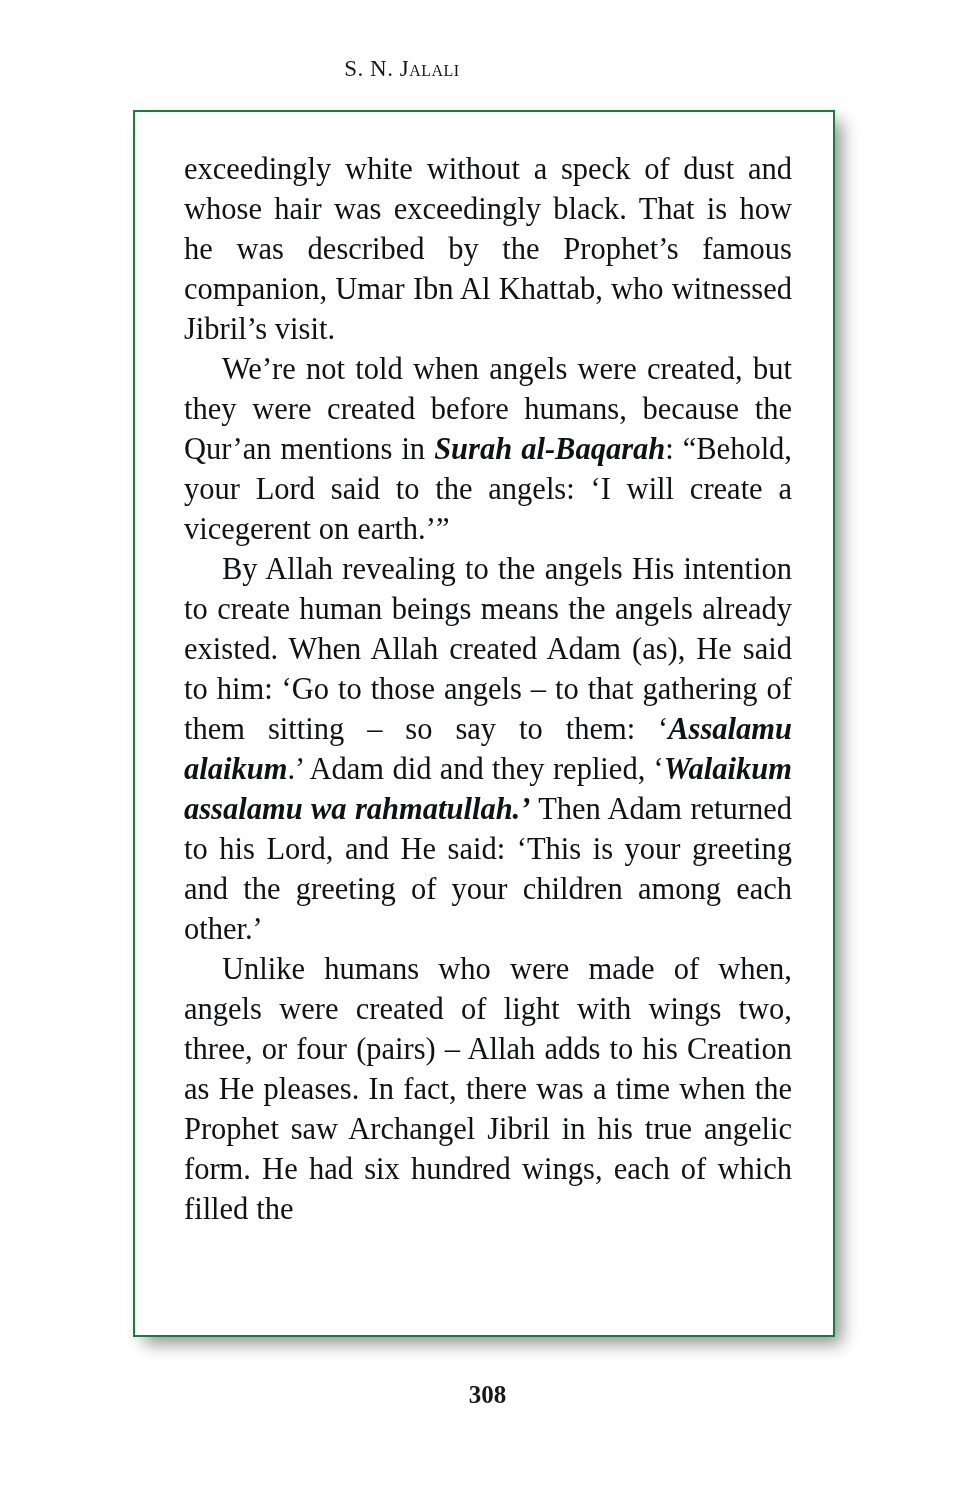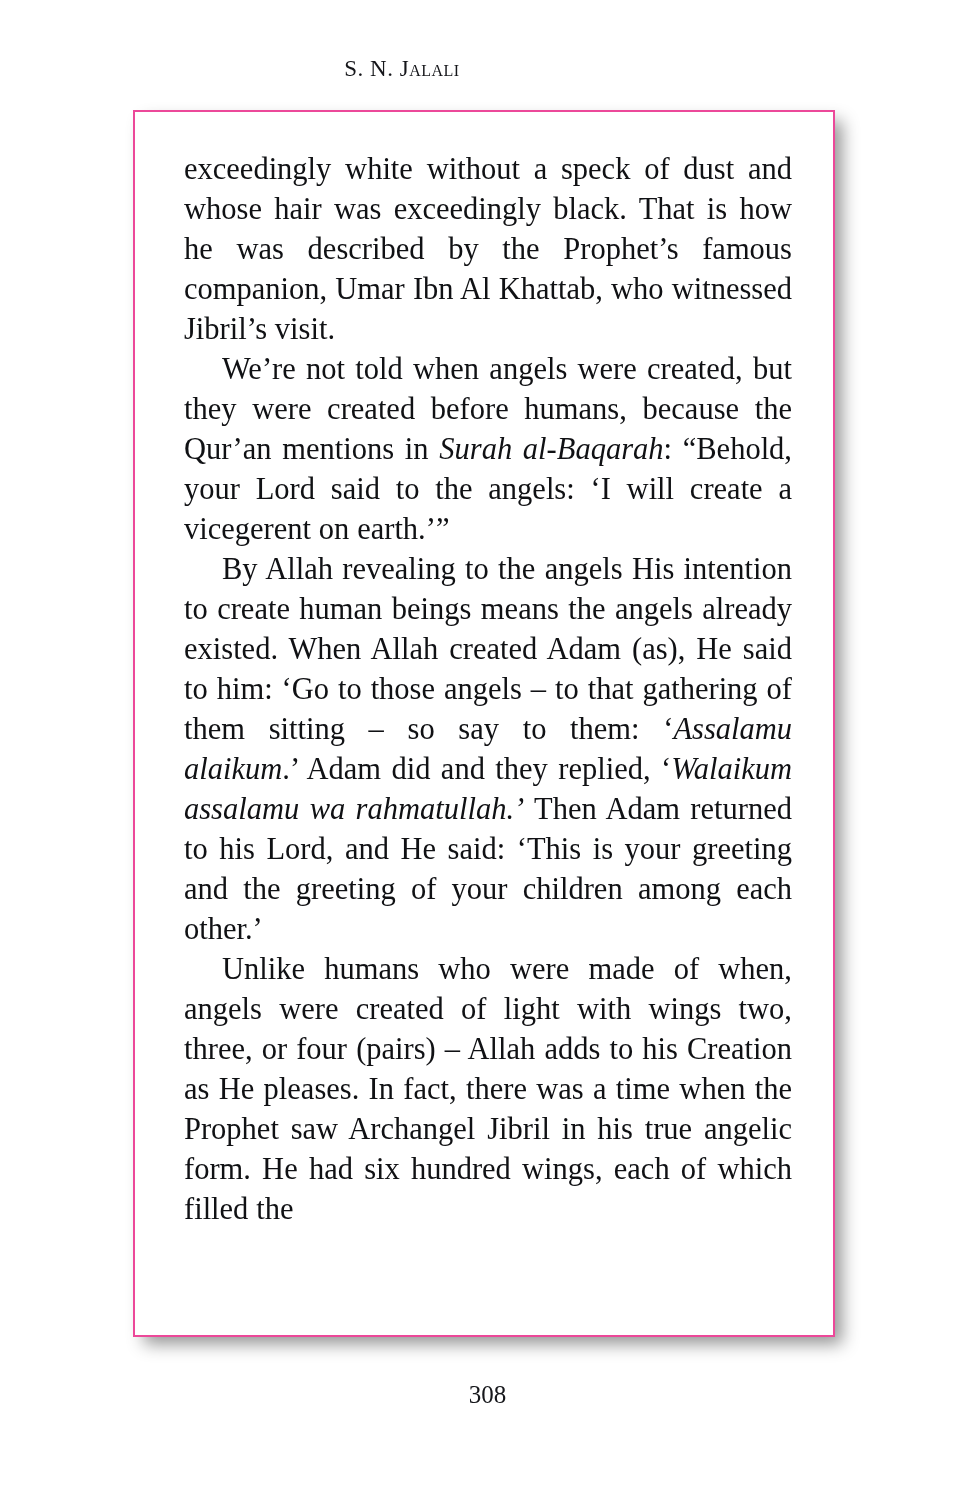--- a/index.html
+++ b/index.html
@@ -33,21 +33,21 @@
   .running-head .surname  { font-size: 23px; font-variant: small-caps; }
 
   
   .sheet {
     position: absolute;
     left: 133px;
     top: 110px;
     width: 702px;
     height: 1227px;
     background: #ffffff;
-    border: 2px solid #ec4899;
+    border: 2px solid #15803d;
     box-sizing: border-box;
     box-shadow: 9px 9px 16px -2px rgba(0,0,0,0.42);
   }
 
   
   .text-column {
     position: absolute;
     left: 49px;
     top: 37px;
     width: 608px;
@@ -61,31 +61,33 @@
     text-justify: inter-word;
     -webkit-hyphens: none;
     hyphens: none;
     color: #101114;
     word-spacing: 0.2px;
   }
   p.body-par.indented { text-indent: 38px; }
 
   p.body-par i, p.body-par em {
     font-style: italic;
+    font-weight: bold;
   }
 
   
   .folio {
     position: absolute;
     top: 1381px;
     left: 0;
     width: 975px;
     text-align: center;
     font-size: 25px;
     color: #16171b;
+    font-weight: bold;
   }
 </style>
 </head>
 <body>
 
 <div class="running-head"><span class="initials">S. N. </span><span class="surname">Jalali</span></div>
 
 <div class="sheet">
   <div class="text-column">
 

